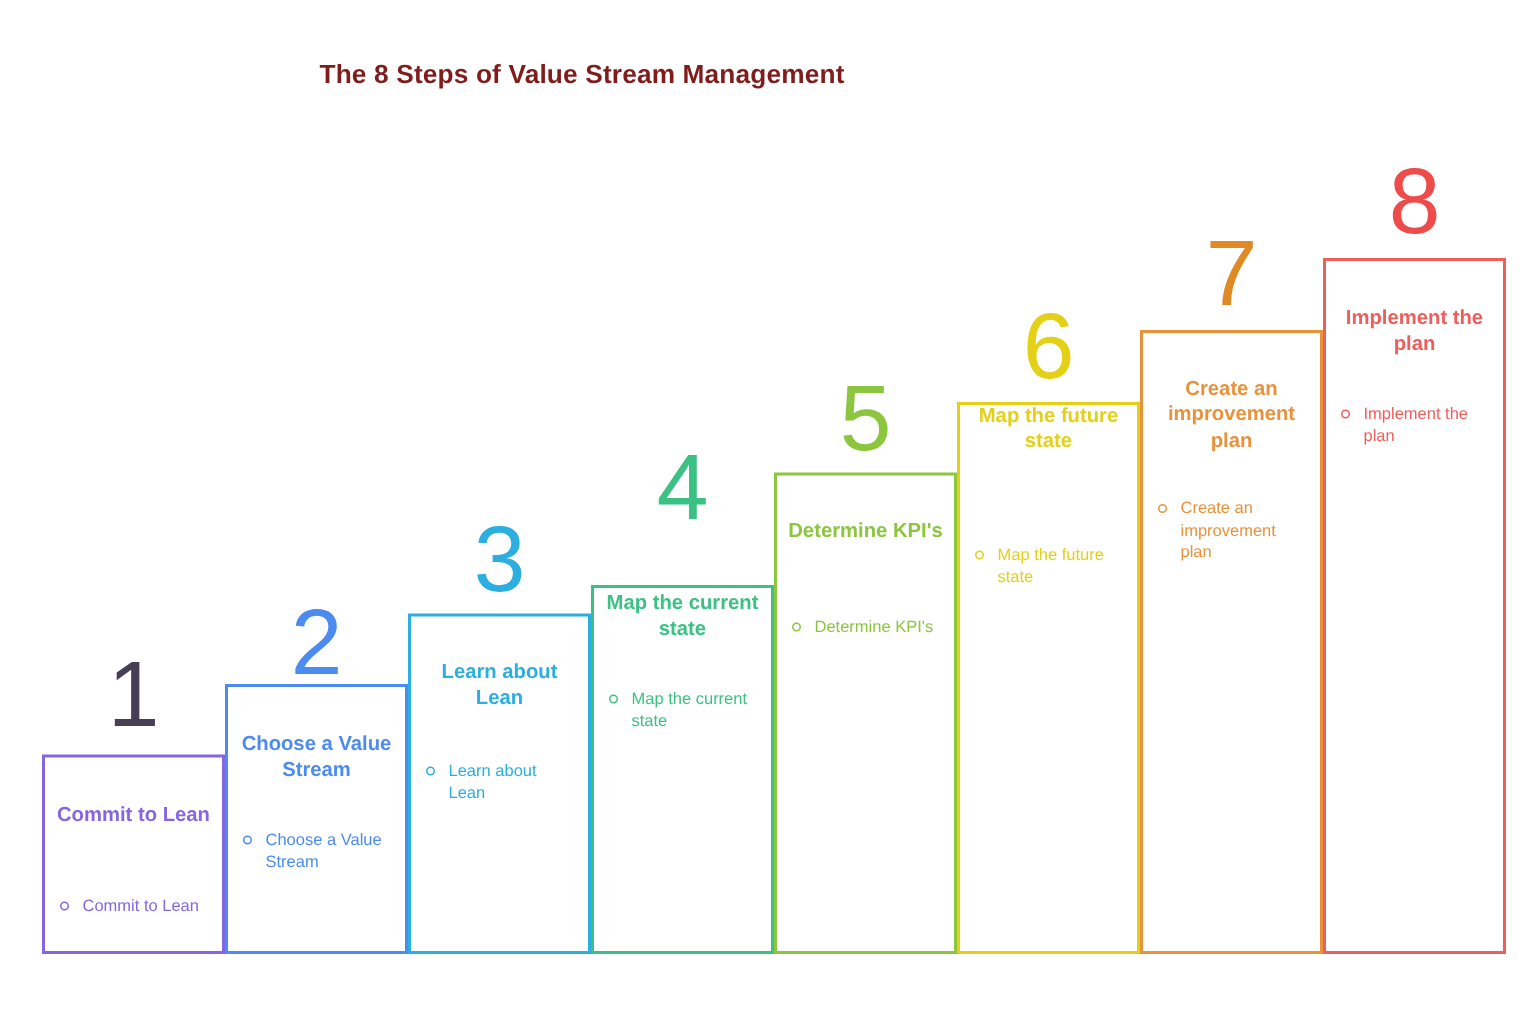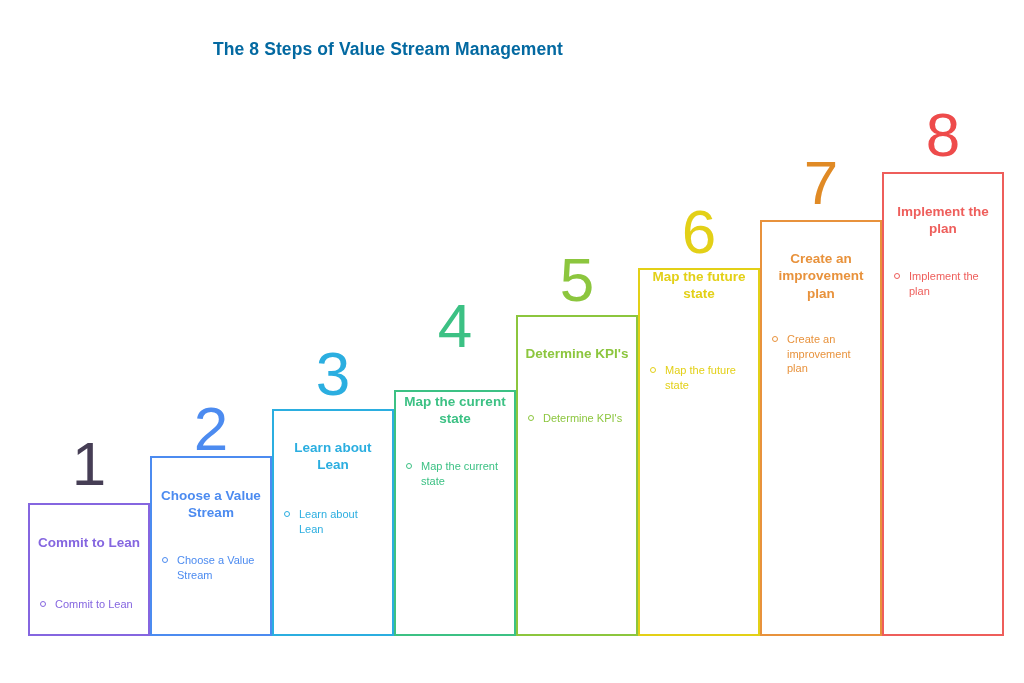--- a/index.html
+++ b/index.html
@@ -15,21 +15,21 @@
     font-family: "Liberation Sans", sans-serif;
     -webkit-font-smoothing: antialiased;
   }
 
   #chart-title {
     position: absolute;
     left: 213px;
     top: 39px;
     font-size: 17.5px;
     font-weight: bold;
-    color: #0369a1;
+    color: #7f1d1d;
     letter-spacing: 0.1px;
     white-space: nowrap;
   }
 
   #staircase {
     position: absolute;
     left: 0;
     top: 0;
     width: 1024px;
     height: 683px;

